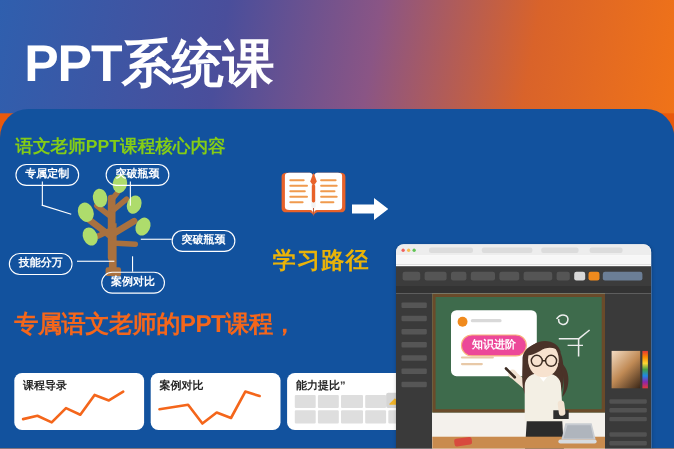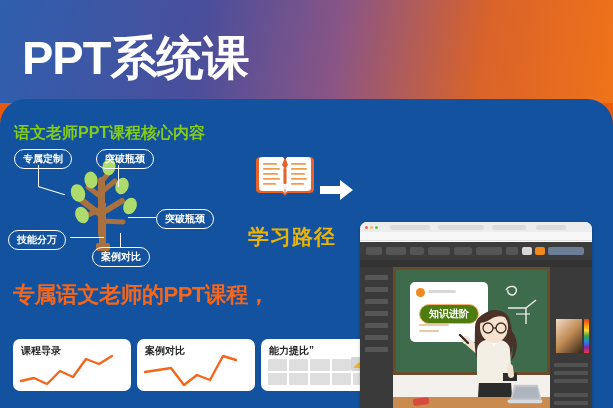--- a/index.html
+++ b/index.html
@@ -211,21 +211,21 @@
     position: absolute; left: 14px; top: 12px;
     width: 78px; height: 60px;
     background: #FFFFFF;
     border-radius: 5px;
   }
   #slide-logo { position: absolute; left: 6px; top: 6px; width: 9px; height: 9px; border-radius: 50%; background: #F08A1D; }
   #slide-logo-text { position: absolute; left: 18px; top: 8px; width: 28px; height: 3px; background: #D9D9D9; border-radius: 2px; }
   #knowledge-pill {
     position: absolute; left: 9px; top: 22px;
     padding: 3px 9px 4px 9px;
-    background: #4d7c0f;
+    background: #ec4899;
     border: 1.5px solid #F7B27A;
     border-radius: 10px;
     color: #FFFFFF; font-size: 10px; font-weight: bold;
     line-height: 11px; white-space: nowrap;
   }
   .slide-line { position: absolute; height: 2px; background: #E8C9A8; border-radius: 1px; }
   #board-chalk { position: absolute; left: 104px; top: 10px; }
   #desk {
     position: absolute; left: 0; top: 130px; width: 157px; height: 13px;
     background: #C98B4E;

